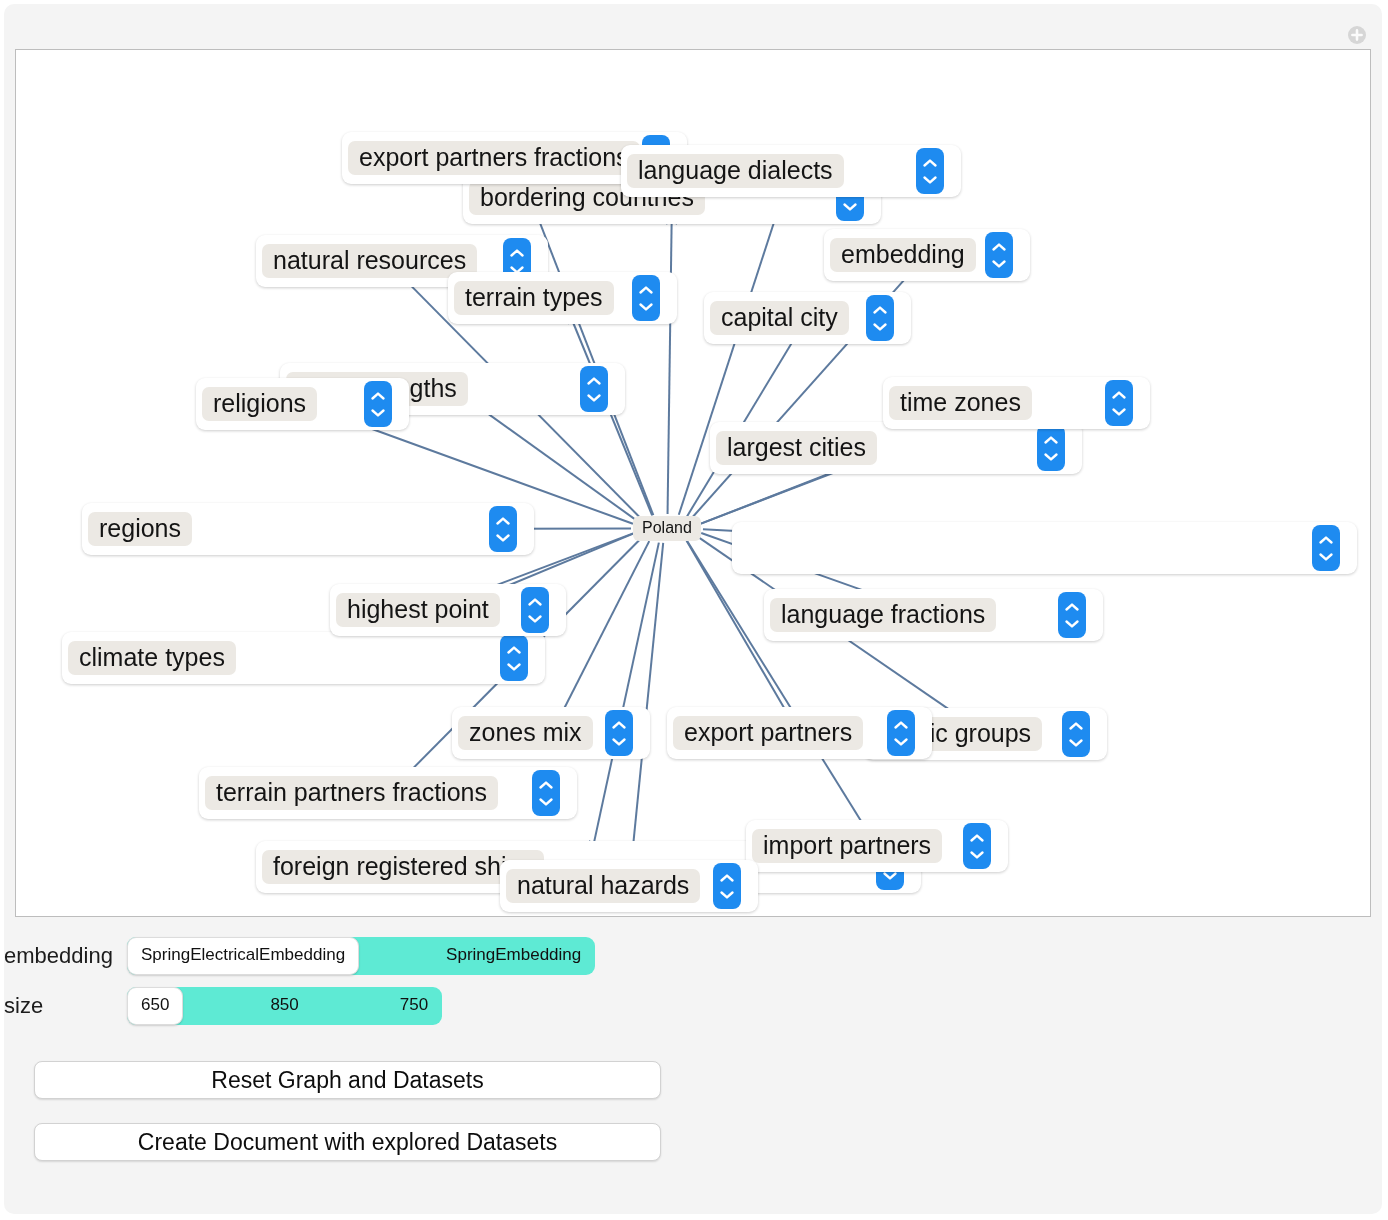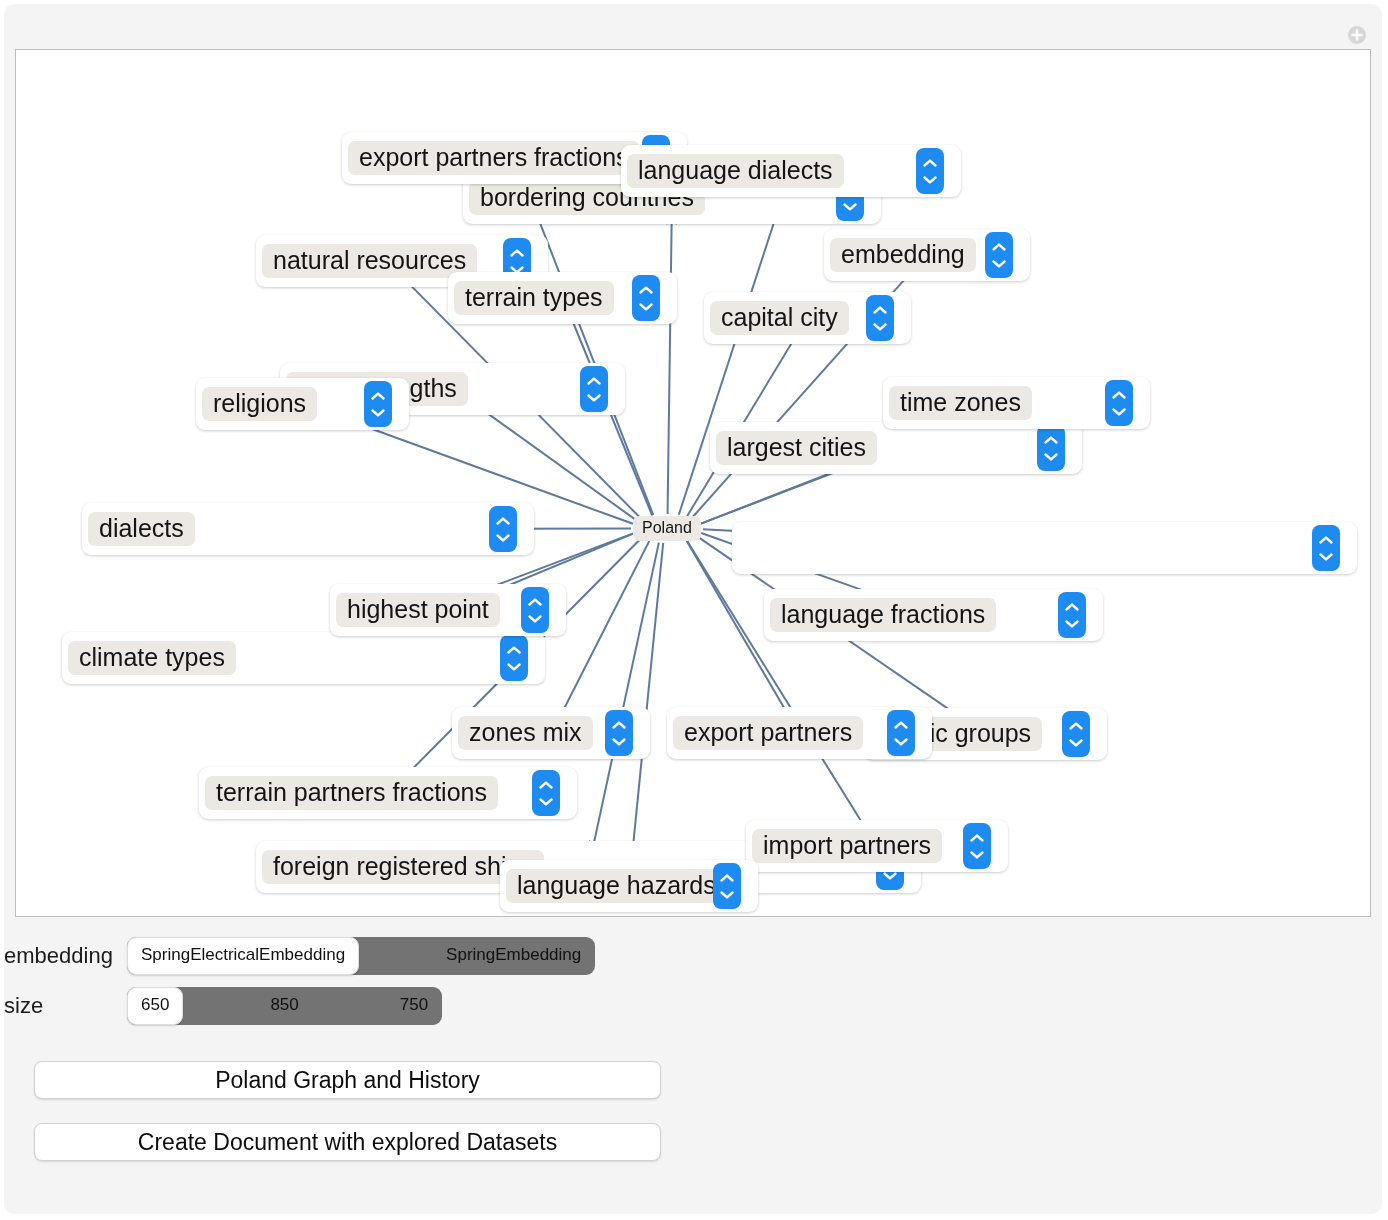--- a/index.html
+++ b/index.html
@@ -75,21 +75,21 @@
   }
   
   #controls{position:absolute;left:0;top:913px;width:1378px;}
   .setter-row{display:flex;align-items:center;}
   .setter-label{
     font-size:22px;color:#1c1c1c;
     white-space:nowrap;
   }
   .seg-track{
     display:flex;align-items:flex-end;
-    background:#737373;
+    background:#5eead4;
     border-radius:9px;
     padding:0;
     gap:36px;
   }
   .seg{
     font-size:17px;color:#111111;
     padding:7px 13px 9px 13px;
     border-radius:9px;
     background:transparent;
     white-space:nowrap;
@@ -275,21 +275,21 @@
           <div class="spinner" style="left: 327px; top: 3px;">
             <svg width="18" height="11" viewBox="0 0 18 11">
               <path class="chev" d="M3.5 7.5 L9 2.6 L14.5 7.5"></path>
             </svg>
             <svg width="18" height="11" viewBox="0 0 18 11" style="margin-top:5px">
               <path class="chev" d="M3.5 3.5 L9 8.4 L14.5 3.5"></path>
             </svg>
           </div>
         </div>
         <div class="node" style="left: 66px; top: 453px; width: 452px; height: 52px; z-index: 4;">
-          <div class="node-label">dialects</div>
+          <div class="node-label">regions</div>
           <div class="spinner" style="left: 407px; top: 3px;">
             <svg width="18" height="11" viewBox="0 0 18 11">
               <path class="chev" d="M3.5 7.5 L9 2.6 L14.5 7.5"></path>
             </svg>
             <svg width="18" height="11" viewBox="0 0 18 11" style="margin-top:5px">
               <path class="chev" d="M3.5 3.5 L9 8.4 L14.5 3.5"></path>
             </svg>
           </div>
         </div>
         <div class="node" style="left: 716px; top: 472px; width: 625px; height: 52px; z-index: 4;">
@@ -395,21 +395,21 @@
           <div class="spinner" style="left: 217px; top: 3px;">
             <svg width="18" height="11" viewBox="0 0 18 11">
               <path class="chev" d="M3.5 7.5 L9 2.6 L14.5 7.5"></path>
             </svg>
             <svg width="18" height="11" viewBox="0 0 18 11" style="margin-top:5px">
               <path class="chev" d="M3.5 3.5 L9 8.4 L14.5 3.5"></path>
             </svg>
           </div>
         </div>
         <div class="node" style="left: 484px; top: 810px; width: 258px; height: 52px; z-index: 8;">
-          <div class="node-label">language hazards</div>
+          <div class="node-label">natural hazards</div>
           <div class="spinner" style="left: 213px; top: 3px;">
             <svg width="18" height="11" viewBox="0 0 18 11">
               <path class="chev" d="M3.5 7.5 L9 2.6 L14.5 7.5"></path>
             </svg>
             <svg width="18" height="11" viewBox="0 0 18 11" style="margin-top:5px">
               <path class="chev" d="M3.5 3.5 L9 8.4 L14.5 3.5"></path>
             </svg>
           </div>
         </div>
       </div>
@@ -432,18 +432,18 @@
       <div class="seg-track" style="margin-left:11px;" id="size-track">
           <div class="seg selected">650</div>
           <div class="seg-divider"></div>
           <div class="seg">850</div>
           <div class="seg-divider"></div>
           <div class="seg">750</div>
         </div>
     </div>
 
     <div id="big-buttons" style="position:absolute;left:0;top:120px;">
-        <div class="big-button" style="margin-top: 24px;">Poland Graph and History</div>
+        <div class="big-button" style="margin-top: 24px;">Reset Graph and Datasets</div>
         <div class="big-button" style="margin-top: 24px;">Create Document with explored Datasets</div>
       </div>
   </div>
 
 </div>
 
 </body></html>

